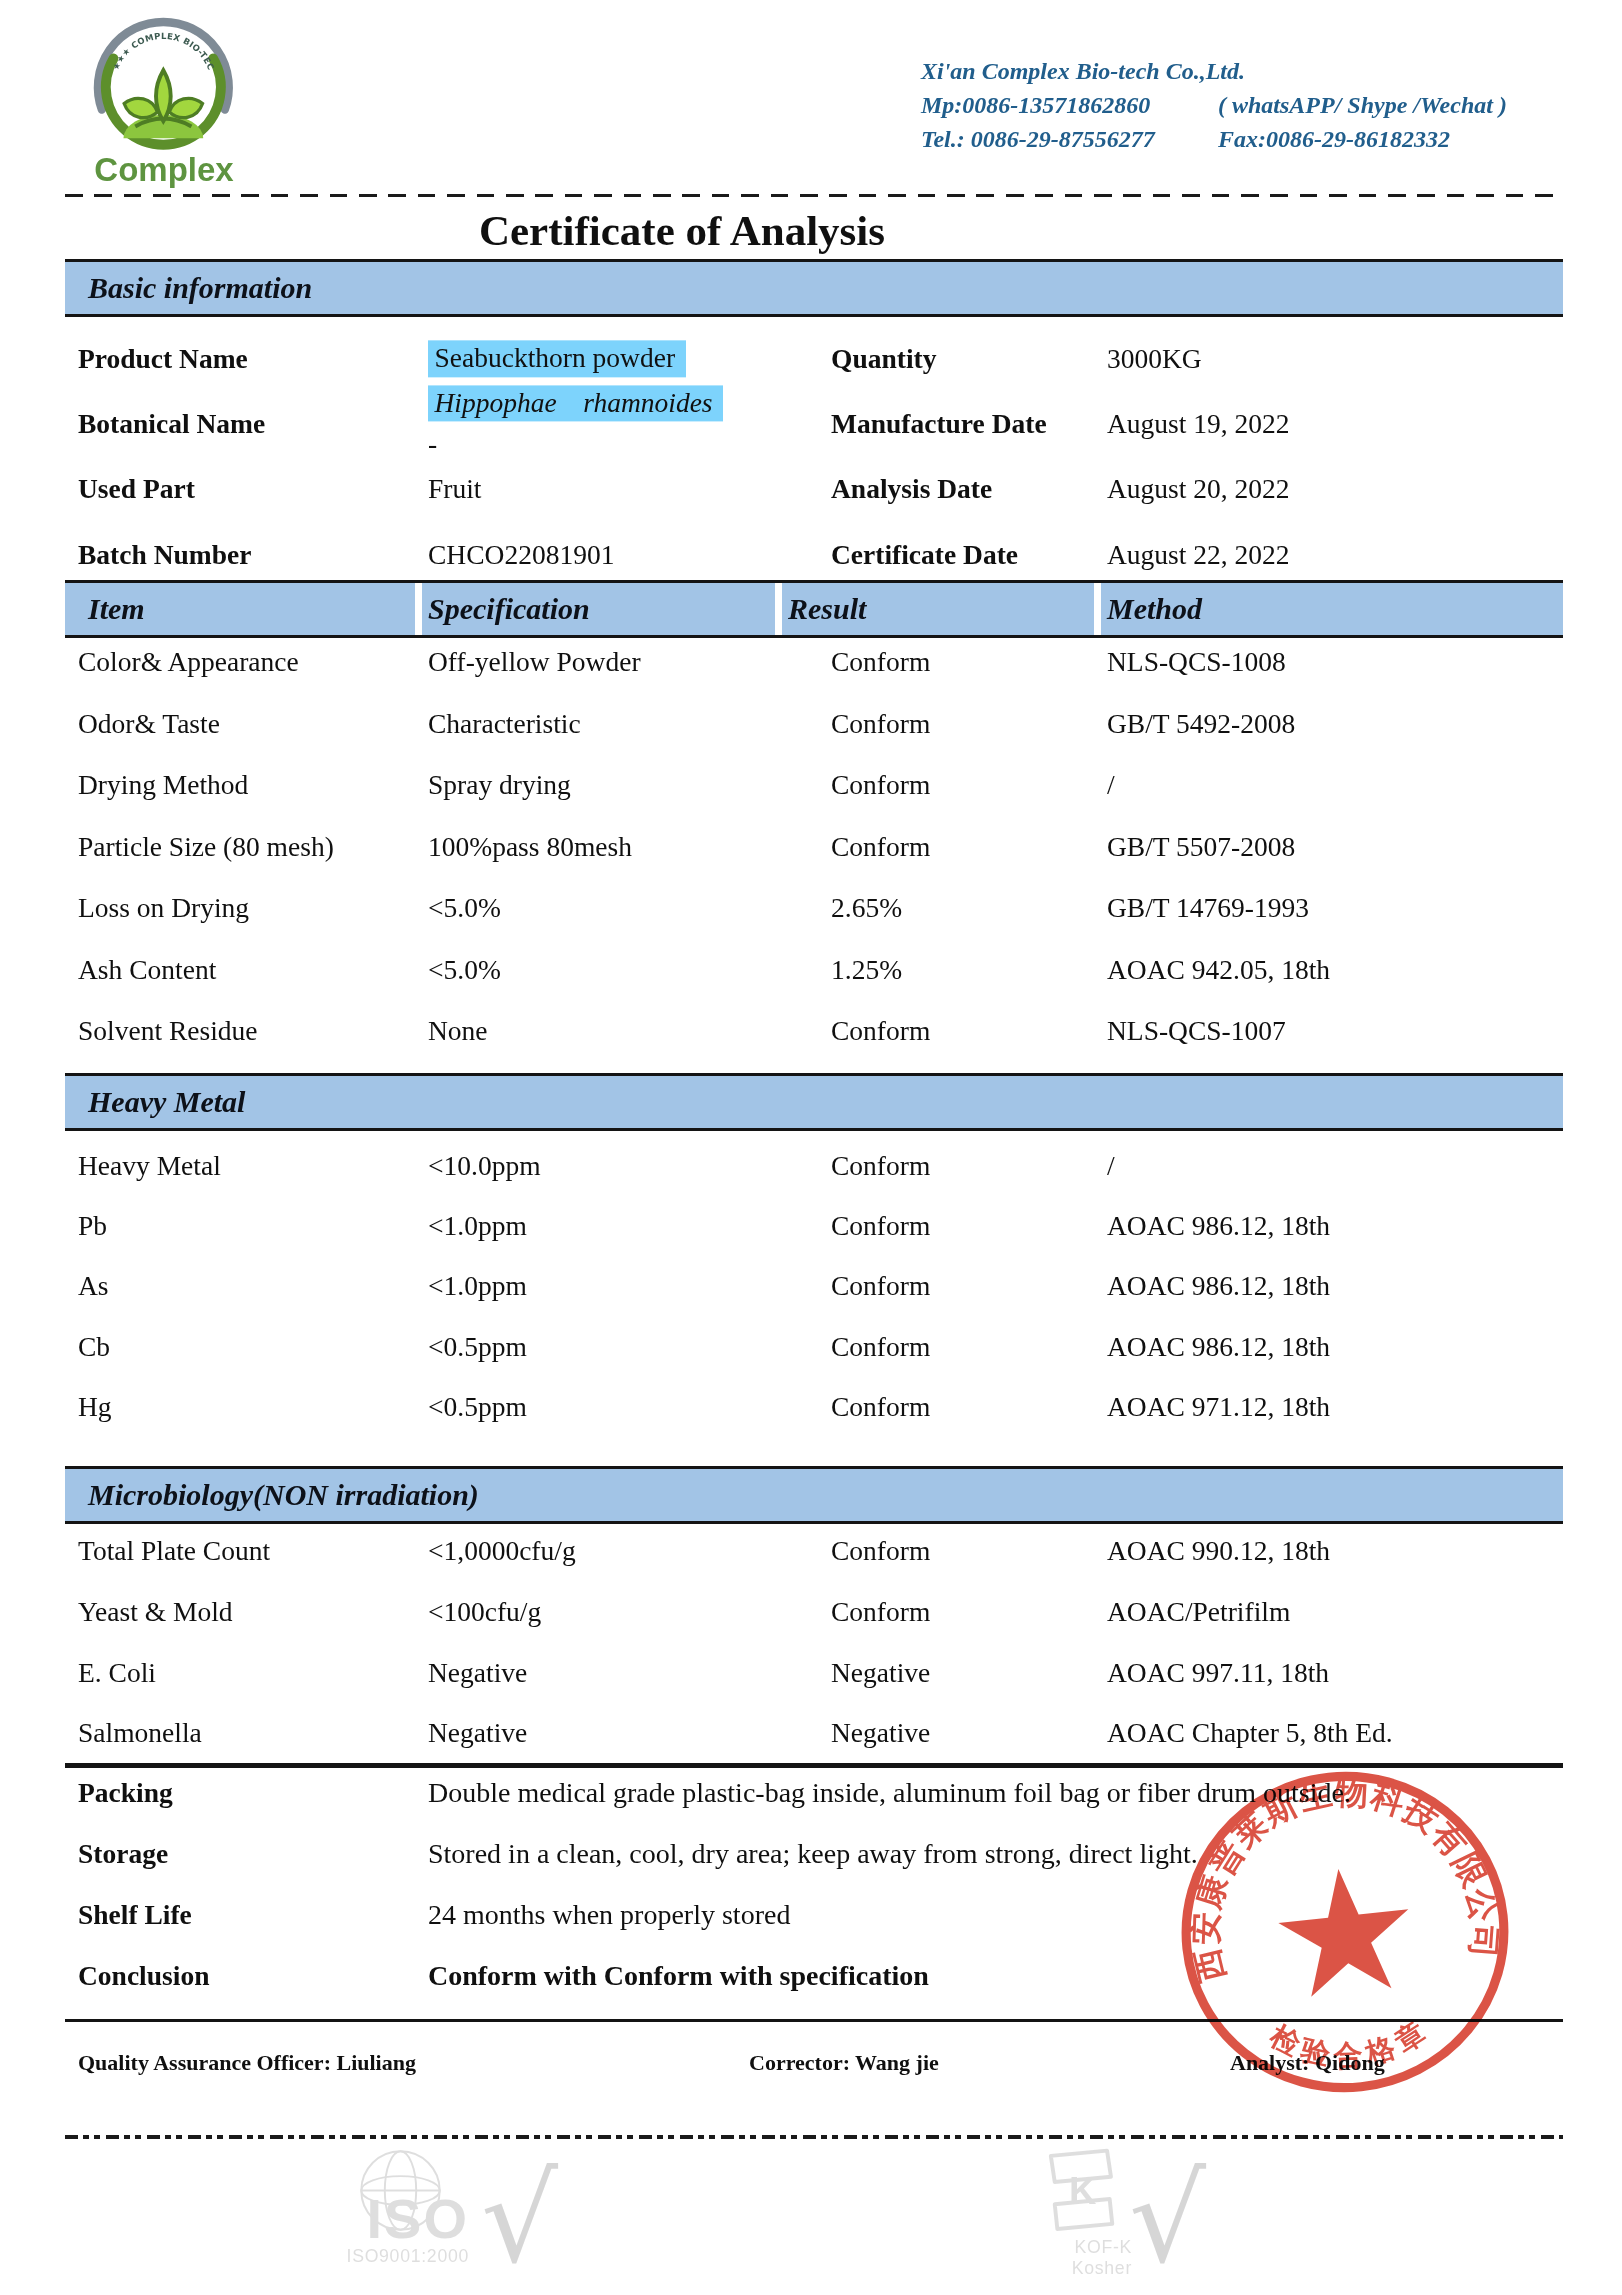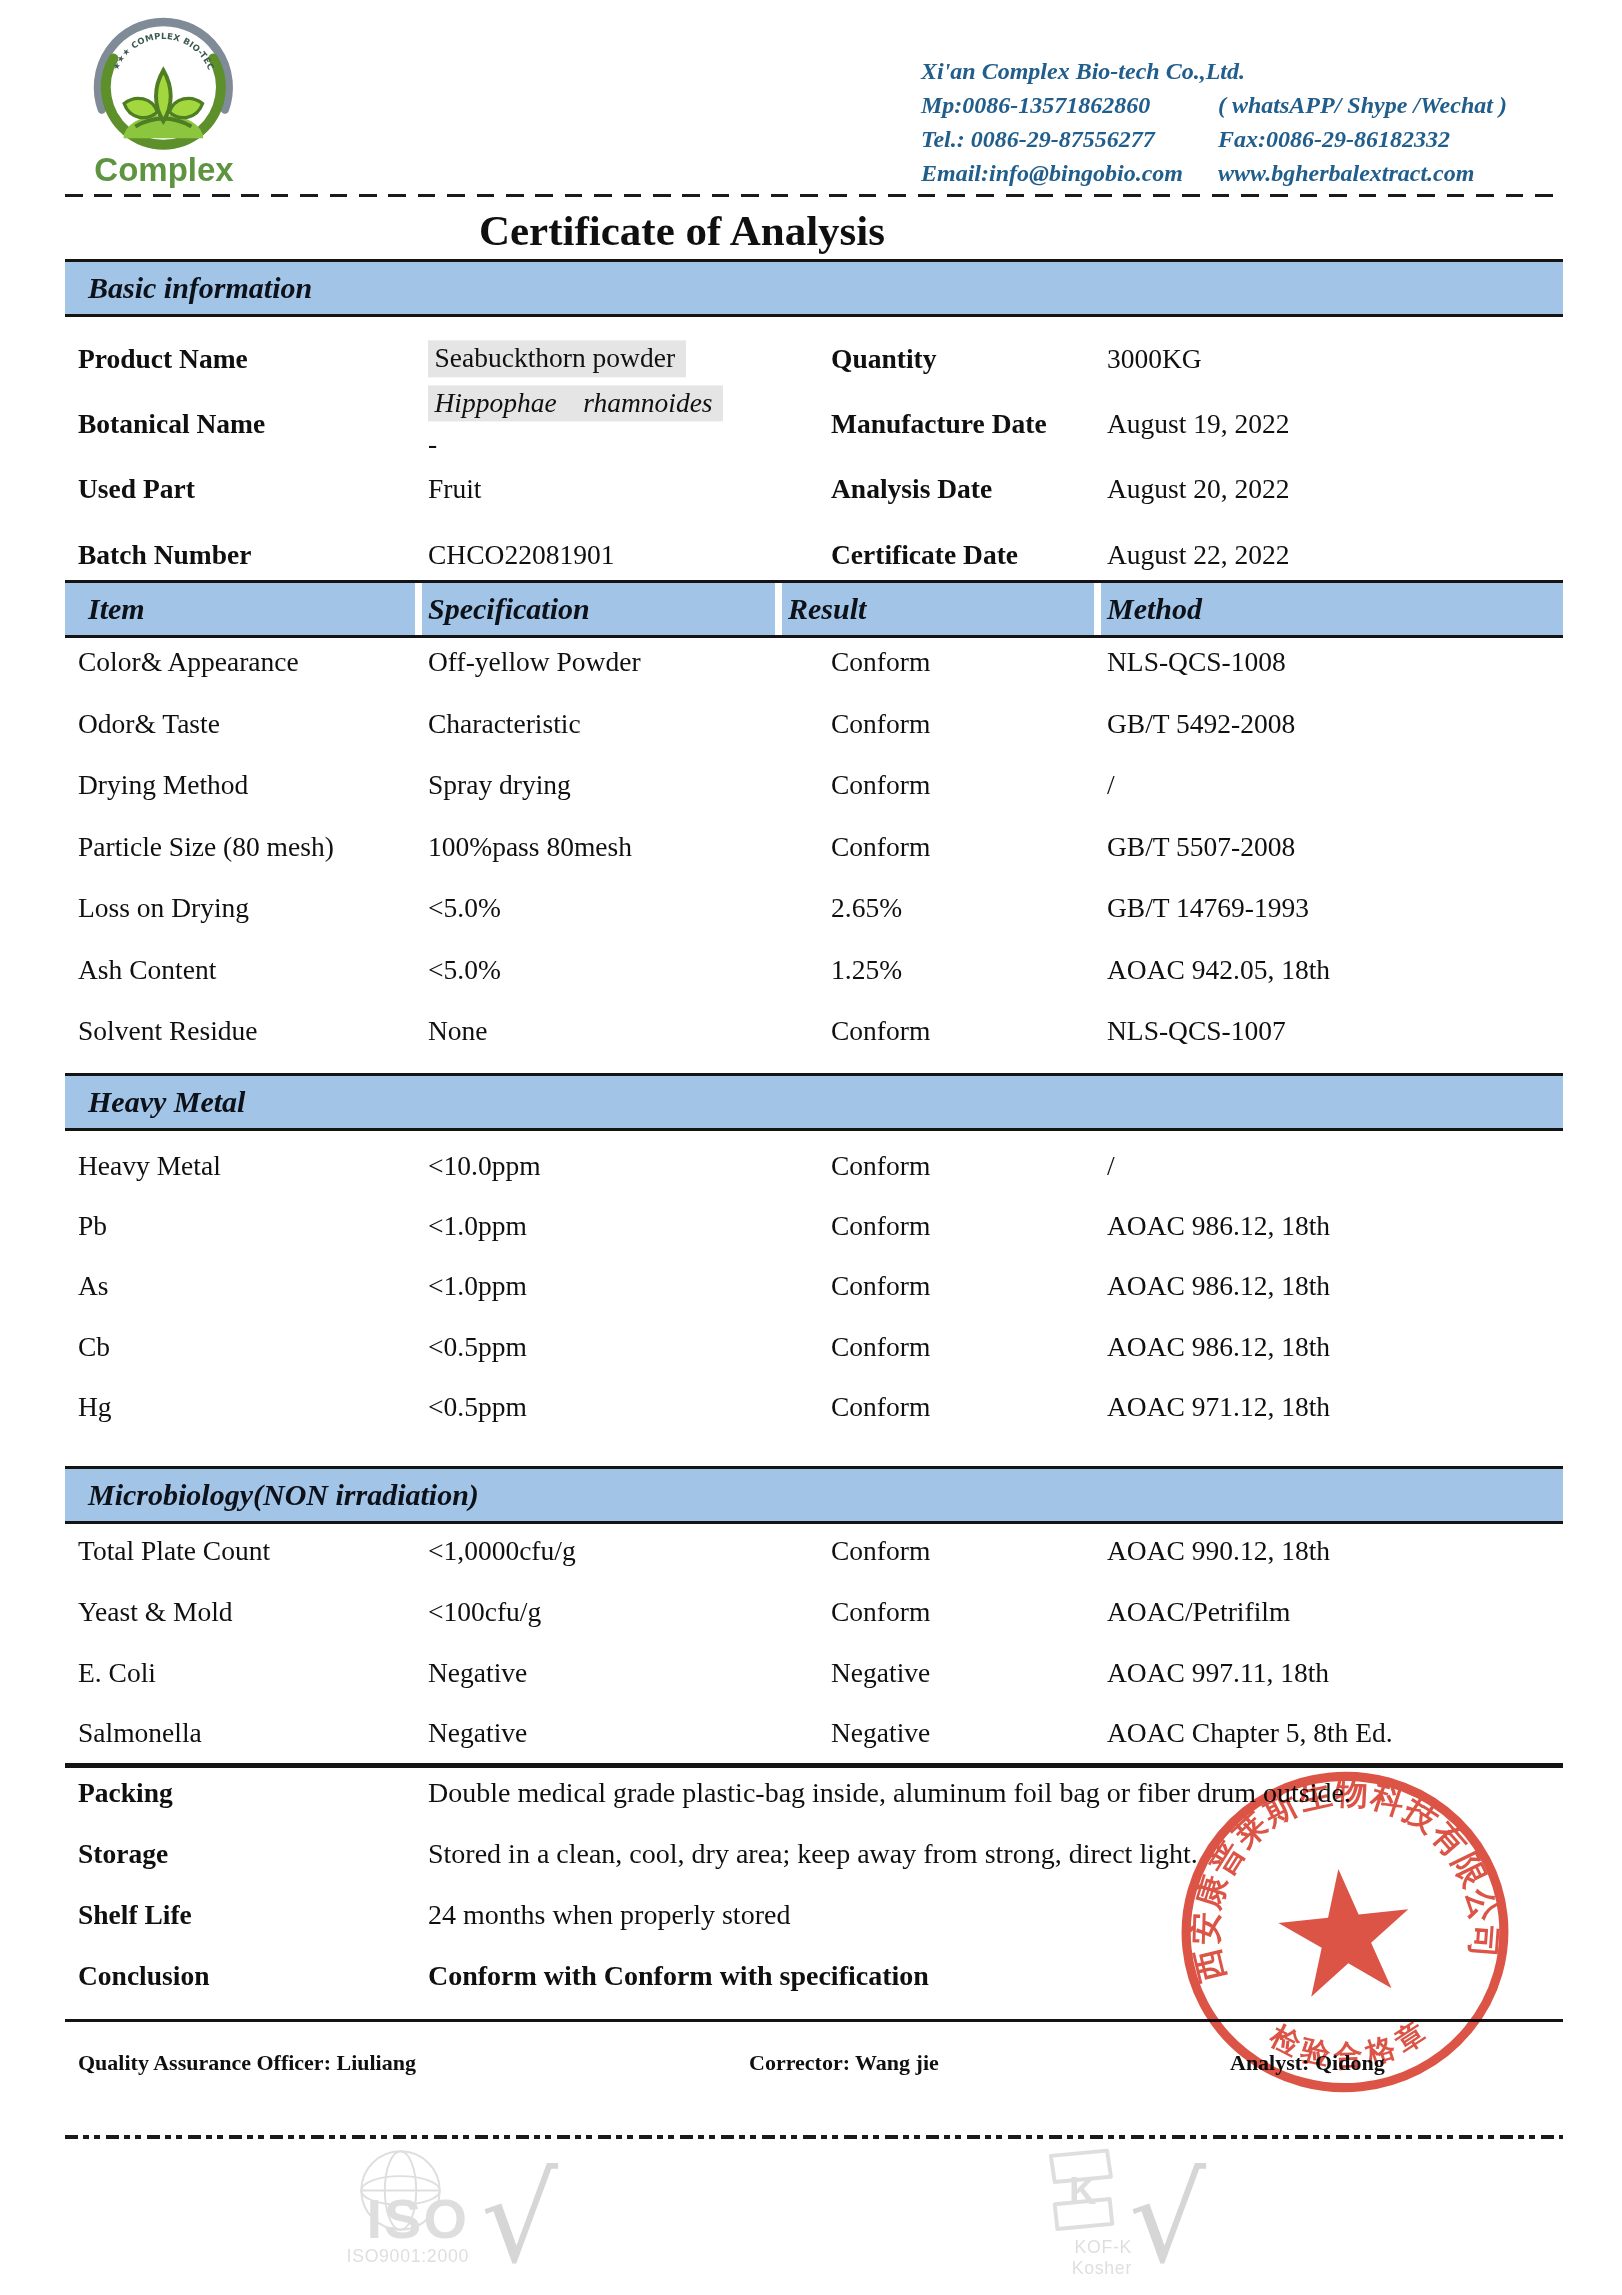--- a/index.html
+++ b/index.html
@@ -29,21 +29,21 @@
               font-style:italic;color:#0d1119;white-space:nowrap;}
   .vsep{position:absolute;top:0;bottom:0;width:6.5px;background:#ffffff;}
 
   
   .trow{position:absolute;left:65px;width:1498px;height:0;}
   .cell{position:absolute;top:0;transform:translateY(-50%);font-size:27.5px;white-space:nowrap;}
   .c1{left:13px;}  .c2{left:363px;}  .c3{left:766px;}  .c4{left:1042px;}
   .b{font-weight:bold;}
   .it{font-style:italic;}
   .sp{word-spacing:19.6px;}
-  .hl{background:#e5e5e5;padding:2px 10.5px 3.3px 6.5px;}
+  .hl{background:#7dd3fc;padding:2px 10.5px 3.3px 6.5px;}
   .wrapcell .line2{display:block;margin-top:9.2px;}
 
   .hline{position:absolute;left:65px;width:1498px;background:#141414;}
   .dashdot{position:absolute;left:65px;width:1498px;top:2135px;height:3.9px;
            background:repeating-linear-gradient(90deg,#1a1a1a 0 13px,transparent 13px 18.3px,
                       #1a1a1a 18.3px 24px,transparent 24px 29.4px,#1a1a1a 29.4px 35px,transparent 35px 41px);}
 
   .sig .cell{font-size:22px;font-weight:bold;}
   .sig .s2{left:684px;} .sig .s3{left:1165px;}
 
@@ -93,24 +93,20 @@
     <div class="cline">
       <span>Xi'an Complex Bio-tech Co.,Ltd.</span>
     </div>
     <div class="cline">
       <span>Mp:0086-13571862860</span>
       <span class="rpart">( whatsAPP/ Shype /Wechat )</span>
     </div>
     <div class="cline">
       <span>Tel.: 0086-29-87556277</span>
       <span class="rpart">Fax:0086-29-86182332</span>
-    </div>
-    <div class="cline">
-      <span>Email:info@bingobio.com</span>
-      <span class="rpart">www.bgherbalextract.com</span>
     </div>
   </div>
 
   <div class="dashtop"></div>
   <div class="title">Certificate of Analysis</div>
 
   <div class="bar" style="top:259px">
     <span class="bar-label">Basic information</span>
   </div>
 

